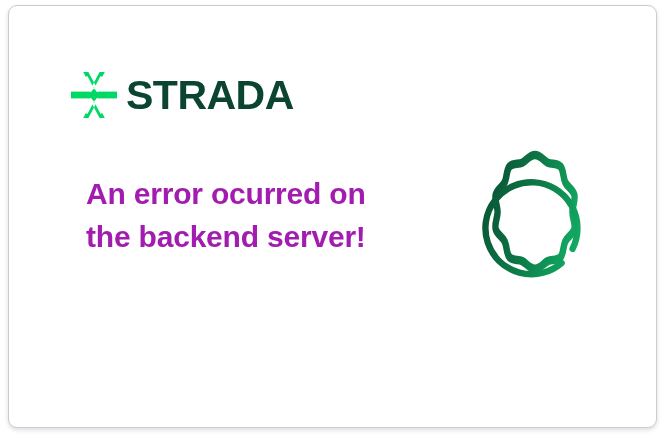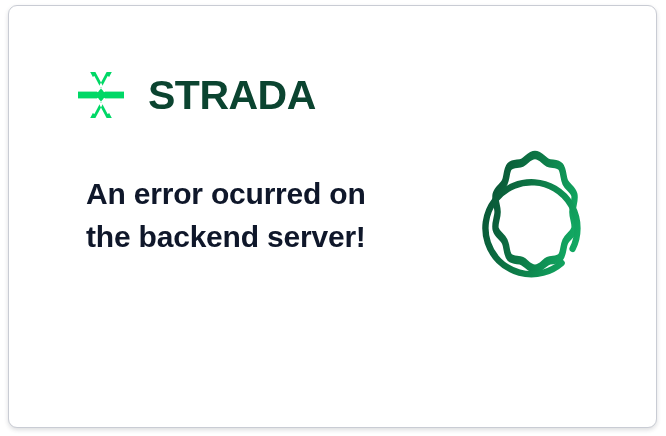--- a/index.html
+++ b/index.html
@@ -24,25 +24,25 @@
     background: #ffffff;
     border: 1px solid #c9ccd4;
     border-radius: 9px;
     box-shadow: 0 2px 4px rgba(40, 44, 58, 0.16);
     overflow: hidden;
   }
 
   
   .brand {
     position: absolute;
-    left: 69px;
+    left: 62px;
     top: 66px;
     display: flex;
     align-items: center;
-    gap: 24px;
+    gap: 9px;
   }
   .brand-mark {
     display: block;
     width: 46px;
     height: 46px;
   }
   .brand-word {
     font-family: "Liberation Sans", sans-serif;
     font-size: 41px;
     font-weight: bold;
@@ -57,21 +57,21 @@
     position: absolute;
     left: 77px;
     top: 166px;
     width: 300px;
     margin: 0;
     font-family: "Liberation Sans", sans-serif;
     font-size: 30px;
     font-weight: bold;
     line-height: 43px;
     letter-spacing: -0.2px;
-    color: #0f172a;
+    color: #a21caf;
   }
 
   
   .gear-illustration {
     position: absolute;
     left: 447px;
     top: 142px;
     width: 158px;
     height: 160px;
   }

